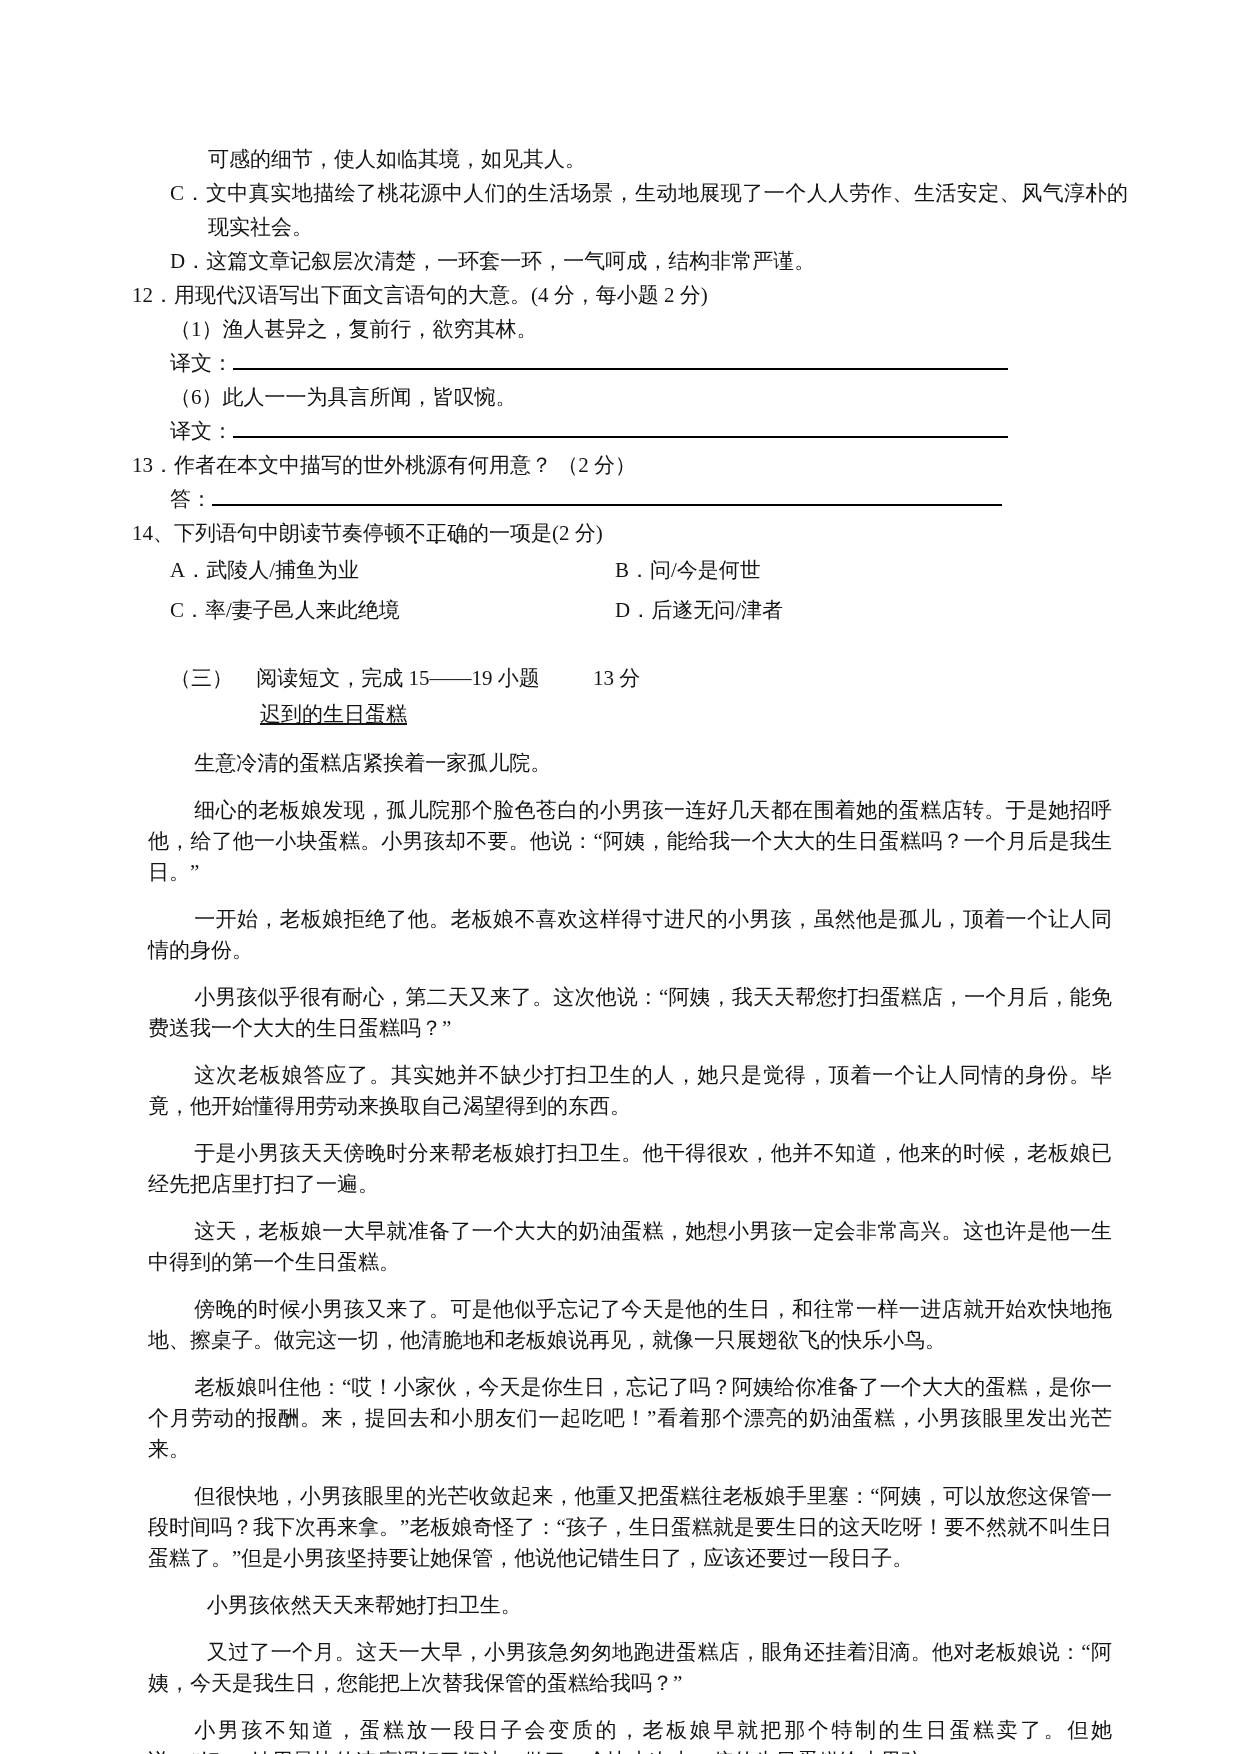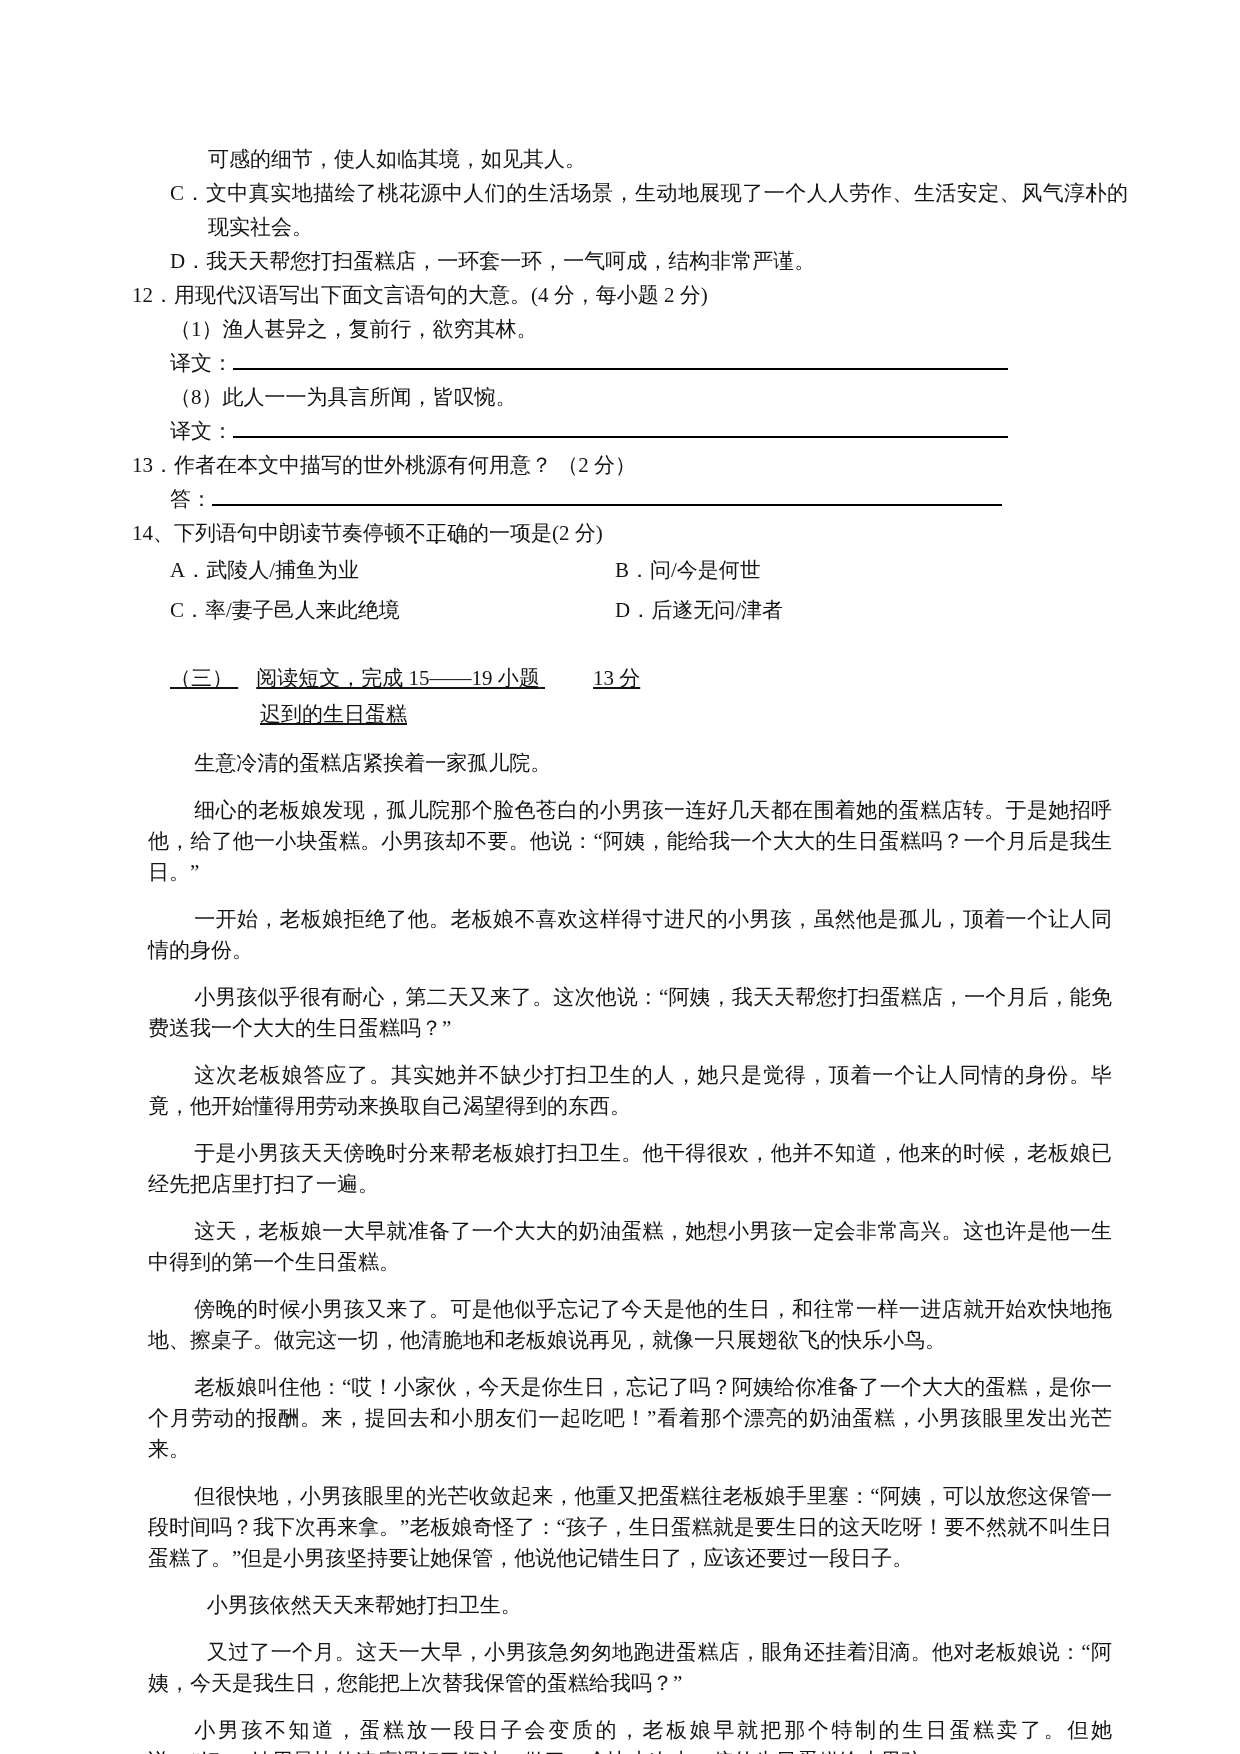--- a/index.html
+++ b/index.html
@@ -28,49 +28,49 @@
     content:"•"; position:absolute; left:50%; transform:translateX(-50%);
     top:21px; font-size:12px; line-height:12px; color:#141414;
   }
 
   .abcd-grid {
     display:grid; grid-template-columns:445px auto;
     padding-left:38px; line-height:40px;
   }
 
   
-  .sec3-head { margin-top:30px; padding-left:38px; line-height:36px;text-decoration:underline; }
+  .sec3-head { margin-top:30px; padding-left:38px; line-height:36px; }
   .sec3-points { margin-left:48px; }
   .sec3-title { padding-left:128px; line-height:36px; margin-bottom:4px;text-decoration:underline; }
 
   .story { line-height:31px; text-align:justify; }
   .story p { margin:16px; text-indent:2.2em; }
   .story p.deep { text-indent:2.8em; }
 
   .footer {
     margin-top:56px; text-align:right;
     font-size:17px; color:#222; white-space:pre-wrap;
   }
 </style>
 </head>
 <body>
 
 <div class="page">
 
   <div class="qsec">
     <div class="tail-line">可感的细节，使人如临其境，如见其人。</div>
     <div class="opt-hang">C．文中真实地描绘了桃花源中人们的生活场景，生动地展现了一个人人劳作、生活安定、风气淳朴的现实社会。</div>
-    <div class="opt-hang">D．我天天帮您打扫蛋糕店，一环套一环，一气呵成，结构非常严谨。</div>
+    <div class="opt-hang">D．这篇文章记叙层次清楚，一环套一环，一气呵成，结构非常严谨。</div>
 
     <div class="q-stem">12．用现代汉语写出下面文言语句的大意。(4 分，每小题 2 分)</div>
     <div class="q-sub">（1）渔人甚异之，复前行，欲穷其林。</div>
     <div class="blank-row">
       <span>译文：</span><span class="uline w1"></span>
     </div>
-    <div class="q-sub">（8）此人一一为具言所闻，皆叹惋。</div>
+    <div class="q-sub">（6）此人一一为具言所闻，皆叹惋。</div>
     <div class="blank-row">
       <span>译文：</span><span class="uline w1"></span>
     </div>
 
     <div class="q-stem">13．作者在本文中描写的世外桃源有何用意？ （2 分）</div>
     <div class="blank-row">
       <span>答：</span><span class="uline w2"></span>
     </div>
 
     <div class="q-stem">

